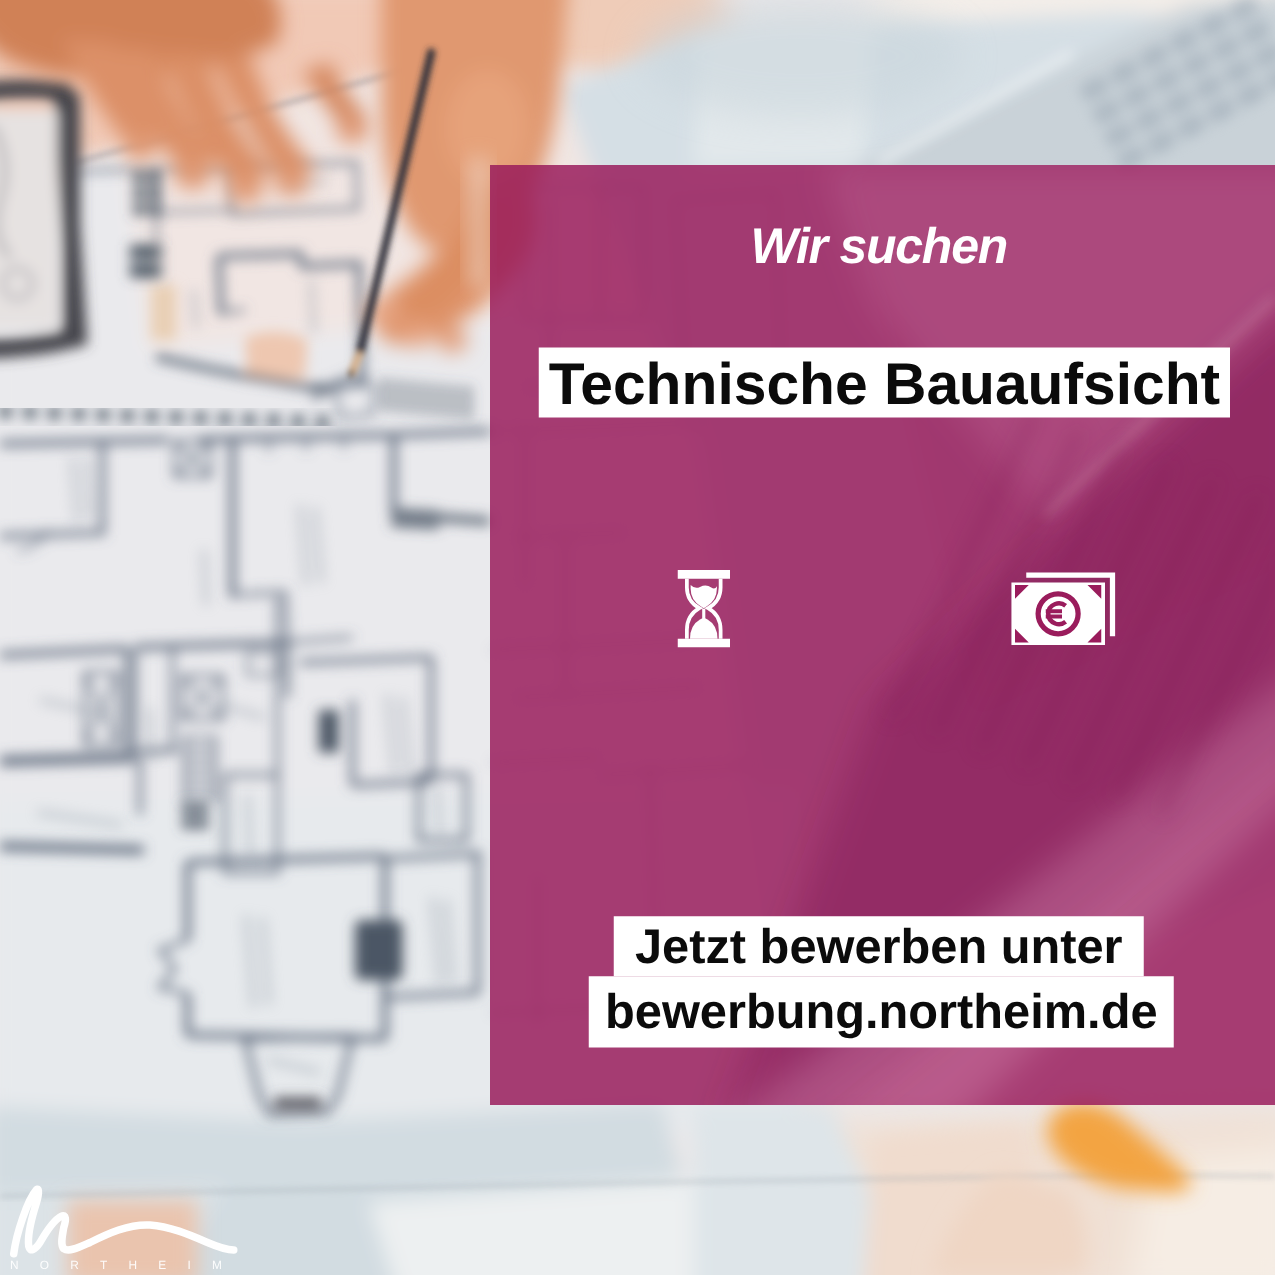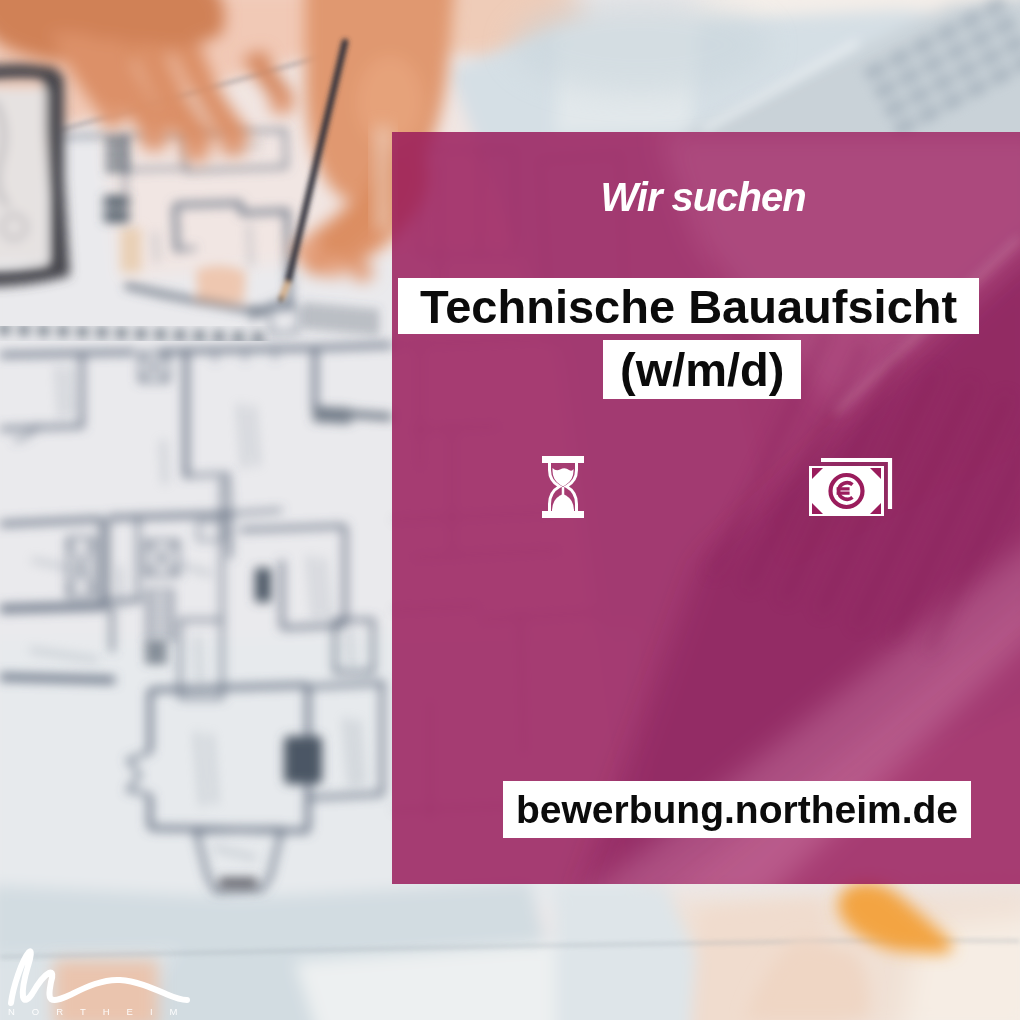--- a/index.html
+++ b/index.html
@@ -326,23 +326,22 @@
       <path d="M820,614 L936,369"></path>
       <path d="M856,627 L972,382"></path>
       <path d="M892,640 L1008,395"></path>
       <path d="M928,653 L1044,408"></path>
     </g>
   </g>
 </svg>
 
 <div class="wtxt" style="left:392px;width:622px;top:175px;font-size:40px;font-style:italic;letter-spacing:-1px;">Wir suchen</div>
 
-<div class="wbox" style="left:398px;top:278px;height:56px;line-height:57px;font-size:47px;padding:0 22px;">Technische Bauaufsicht</div>
-
-<div class="wbox" style="left:603px;top:340px;height:59px;line-height:59px;font-size:47px;padding:0 17px;">(w/m/d)</div>
+<div class="wbox" style="left:431px;top:278px;height:56px;line-height:57px;font-size:47px;padding:0 8px;">Technische Bauaufsicht</div>
+
 
 <svg class="abs" style="left:542px;top:456px" width="42" height="62" viewBox="0 0 42 62">
   <rect x="0" y="0" width="42" height="7" fill="#fff"></rect>
   <rect x="0" y="55" width="42" height="7" fill="#fff"></rect>
   <path d="M7.5,7 L7.5,14 Q7.5,25 17.5,30.5 Q7.5,36 7.5,48 L7.5,55 M34.5,7 L34.5,14 Q34.5,25 24.5,30.5 Q34.5,36 34.5,48 L34.5,55" stroke="#fff" stroke-width="3" fill="none"></path>
   <path d="M10.5,12 Q14,15.5 18,13.5 Q23,11 27,14 Q30,16 31.5,13 L31.5,15 Q31.5,24 23.5,29 L21,30.5 L18.5,29 Q10.5,24 10.5,15 Z" fill="#fff"></path>
   <path d="M10,55 Q10,44 18,39.5 L21,38 L24,39.5 Q32,44 32,55 Z" fill="#fff"></path>
   <path d="M21,31 L21,39" stroke="#fff" stroke-width="2.5"></path>
 </svg>
 
@@ -355,21 +354,22 @@
     <path d="M3,57 L14,57 L3,46 Z"></path>
     <path d="M72,57 L61,57 L72,46 Z"></path>
   </g>
   <circle cx="37.5" cy="34" r="16" stroke="#9A1C5C" stroke-width="4.2" fill="#fff"></circle>
   <path d="M43.5,27.6 C41,25.6 38,25.2 35.2,26.2 C31.6,27.6 29.6,30.6 29.6,34 C29.6,37.4 31.6,40.4 35.2,41.8 C38,42.8 41,42.4 43.5,40.4" stroke="#9A1C5C" stroke-width="3.6" fill="none"></path>
   <path d="M27.6,31.9 L40.6,31.9 M27.6,36.1 L40.6,36.1" stroke="#9A1C5C" stroke-width="3.2" fill="none"></path>
 </svg>
 
 
 
-
-<div class="wbox" style="left:471px;top:781px;height:57px;line-height:57px;font-size:39px;padding:0 13px;margin-left:32px;">bewerbung.northeim.de</div>
+<div class="wbox" style="left:491px;top:733px;height:48px;line-height:49px;font-size:39px;padding:0 17px;">Jetzt bewerben unter</div>
+
+<div class="wbox" style="left:471px;top:781px;height:57px;line-height:57px;font-size:39px;padding:0 13px;">bewerbung.northeim.de</div>
 
 <svg class="abs" style="left:0px;top:940px" width="220" height="80" viewBox="0 0 220 80">
   <path d="M11,63 C13,47 22,20 29,12 C32,9 31,17 28,26 C25,36 22,50 23,57 C24,62 28,60 32,54 C36,47 43,36 49,33 C53,31 53,36 51,42 C50,48 48,56 51,59 C55,62 63,58 72,54 C86,47 103,39 120,40 C136,41 152,48 166,54 C173,57 182,60 187,60" stroke="#fff" stroke-width="6" fill="none" stroke-linecap="round"></path>
   <text x="8" y="75" font-size="9.5" fill="rgba(255,255,255,0.93)" letter-spacing="17" font-family="Liberation Sans,sans-serif">NORTHEIM</text>
 </svg>
 
 </div>
 
 </body></html>

